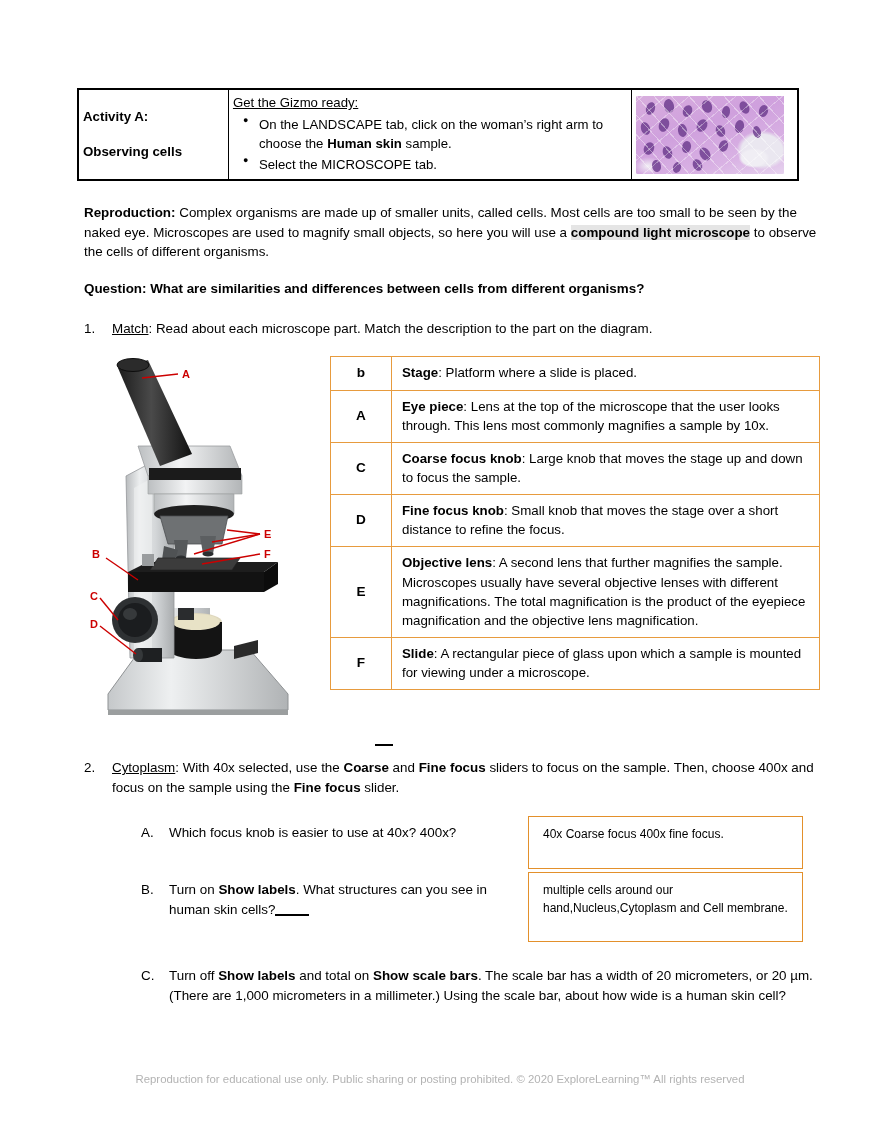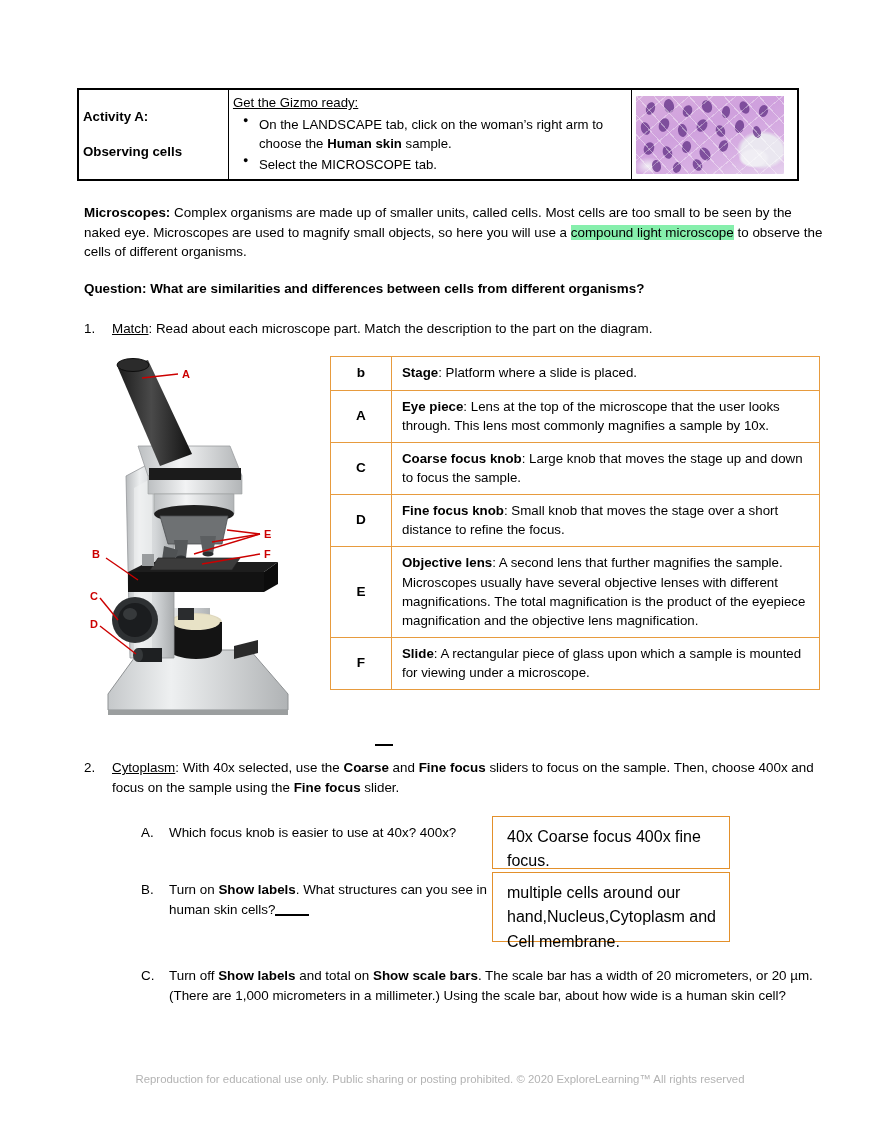--- a/index.html
+++ b/index.html
@@ -106,21 +106,21 @@
   }
 
   
   .para {
     position: absolute;
     left: 84px;
     width: 744px;
     font-size: 13.4px;
     line-height: 1.47;
   }
-  .hl { background: #86efac; font-weight: normal; text-align: center; }
+  .hl { background: #e5e5e5; font-weight: bold; text-align: center; }
   .u  { text-decoration: underline; }
   b, strong { font-weight: bold; }
 
   #intro    { top: 203px; }
   #question { top: 279px; font-weight: bold; }
 
   .numbered {
     position: absolute;
     left: 84px;
     width: 744px;
@@ -201,28 +201,28 @@
 
   .blank-line {
     display: inline-block;
     width: 34px;
     border-bottom: 2px solid #000;
     vertical-align: -2px;
   }
 
   .answer-box {
     position: absolute;
-    left: 492px;
+    left: 528px;
     border: 1.6px solid #E3902B;
     box-sizing: border-box;
     padding: 8px 12px 9px 14px;
-    font-size: 16px;
+    font-size: 12px;
     line-height: 1.52;
     background: #fff;
-    width: 238px;
+    width: 275px;
   }
   #ansA { top: 816px; height: 53px; }
   #ansB { top: 872px; height: 70px; }
 
   
   .footer {
     position: absolute;
     left: 0;
     top: 1071px;
     width: 880px;
@@ -274,21 +274,21 @@
           <div class="mg-cell" style="left:16px;top:64px;width:9px;height:12px;transform:rotate(-10deg)"></div>
           <div class="mg-cell" style="left:37px;top:66px;width:8px;height:11px;transform:rotate(18deg)"></div>
           <div class="mg-cell" style="left:57px;top:63px;width:9px;height:12px;transform:rotate(-26deg)"></div>
           <div class="mg-mesh"></div>
         </div>
       </td>
     </tr>
   </tbody>
     </table>
 
-  <div class="para" id="intro"><b>Microscopes:</b><span> Complex organisms are made up of smaller units, called cells. Most cells are too small to be seen by the naked eye. Microscopes are used to magnify small objects, so here you will use a </span><span class="hl">compound light microscope</span><span> to observe the cells of different organisms.</span></div>
+  <div class="para" id="intro"><b>Reproduction:</b><span> Complex organisms are made up of smaller units, called cells. Most cells are too small to be seen by the naked eye. Microscopes are used to magnify small objects, so here you will use a </span><span class="hl">compound light microscope</span><span> to observe the cells of different organisms.</span></div>
 
   <div class="para" id="question">Question: What are similarities and differences between cells from different organisms?</div>
 
   <div class="numbered" id="item1">
     <span class="num">1.</span><span class="u">Match</span><span>: Read about each microscope part. Match the description to the part on the diagram.</span>
   </div>
 
   <div class="scope-fig">
     <svg width="236" height="378" viewBox="0 0 236 378" xmlns="http://www.w3.org/2000/svg">
       <defs>

